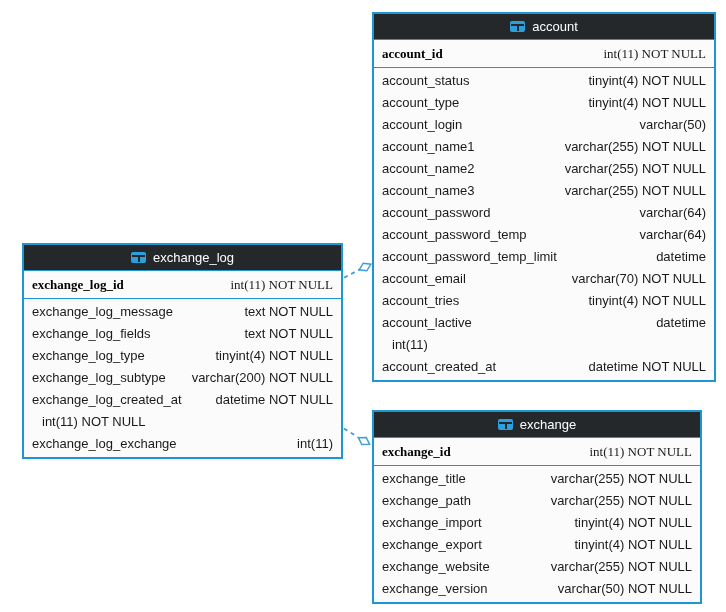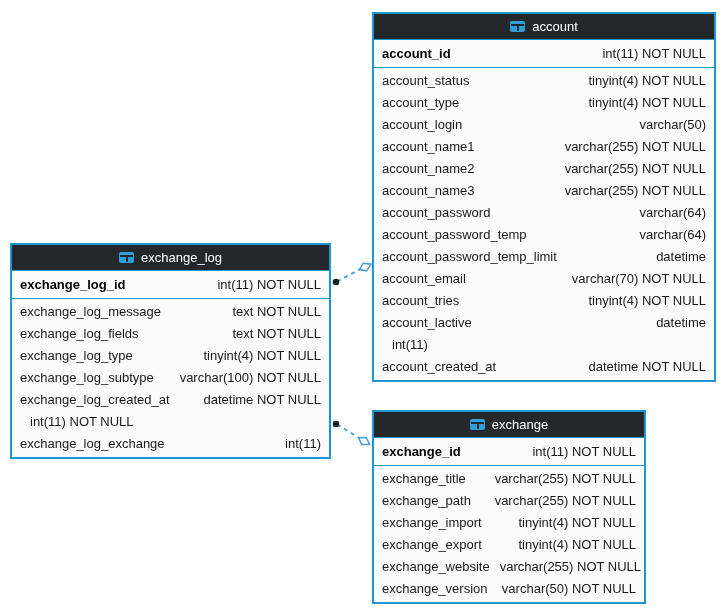--- a/index.html
+++ b/index.html
@@ -18,22 +18,22 @@
     background:#ffffff;
     font-family:"Liberation Sans","DejaVu Sans",sans-serif;
   }
   .connectors{position:absolute;left:0;top:0;width:726px;height:612px;}
   .db-table{
     position:absolute;box-sizing:border-box;
     border:2px solid var(--table-border);
     background:var(--body-background);
   }
   #table-account{left:372px;top:12px;width:344px;}
-  #table-exchange-log{left:10px;top:243px;width:321px;}
-  #table-exchange{left:372px;top:410px;width:274px;}
+  #table-exchange-log{left:22px;top:243px;width:321px;}
+  #table-exchange{left:372px;top:410px;width:330px;}
   .t-header{
     height:25px;box-sizing:content-box;
     background:var(--header-background);
     border-bottom:1px solid var(--table-border);
     display:flex;align-items:center;justify-content:center;gap:7px;
     color:var(--header-text);font-size:13px;
   }
   .t-icon{
     width:15px;height:11px;flex:none;position:relative;
     background:var(--icon-blue);border-radius:2px;
@@ -45,21 +45,21 @@
   .t-icon::after{
     content:"";position:absolute;left:7px;top:4px;bottom:1px;width:2px;
     background:var(--header-background);
   }
   .t-pk{border-bottom:1px solid var(--table-border);padding:2px 0;}
   .row{
     display:flex;justify-content:space-between;align-items:center;
     height:22px;line-height:22px;padding:0 8px;
     font-size:13px;color:var(--column-text);white-space:nowrap;
   }
-  .t-pk .row{height:23px;line-height:23px;}
+  .t-pk .row{height:23px;line-height:23px;font-family:Liberation Serif, serif;}
   .t-pk .c-name{font-weight:700;color:#000;}
   .c-type{margin-left:10px;text-align:left;}
   .t-body{padding:2px 0;}
   .conn-line{fill:none;stroke:var(--connector-line);stroke-width:1.8;stroke-dasharray:4 4;}
   .conn-dot{fill:var(--connector-dot);}
   .conn-diamond{fill:#ffffff;stroke:var(--connector-line);stroke-width:1.5;}
 </style>
 </head>
 <body>
 
@@ -167,21 +167,21 @@
       <div class="row">
           <span class="c-name">exchange_log_fields</span>
           <span class="c-type">text NOT NULL</span>
         </div>
       <div class="row">
           <span class="c-name">exchange_log_type</span>
           <span class="c-type">tinyint(4) NOT NULL</span>
         </div>
       <div class="row">
           <span class="c-name">exchange_log_subtype</span>
-          <span class="c-type">varchar(100) NOT NULL</span>
+          <span class="c-type">varchar(200) NOT NULL</span>
         </div>
       <div class="row">
           <span class="c-name">exchange_log_created_at</span>
           <span class="c-type">datetime NOT NULL</span>
         </div>
       <div class="row">
           <span class="c-type">int(11) NOT NULL</span>
         </div>
       <div class="row">
           <span class="c-name">exchange_log_exchange</span>

